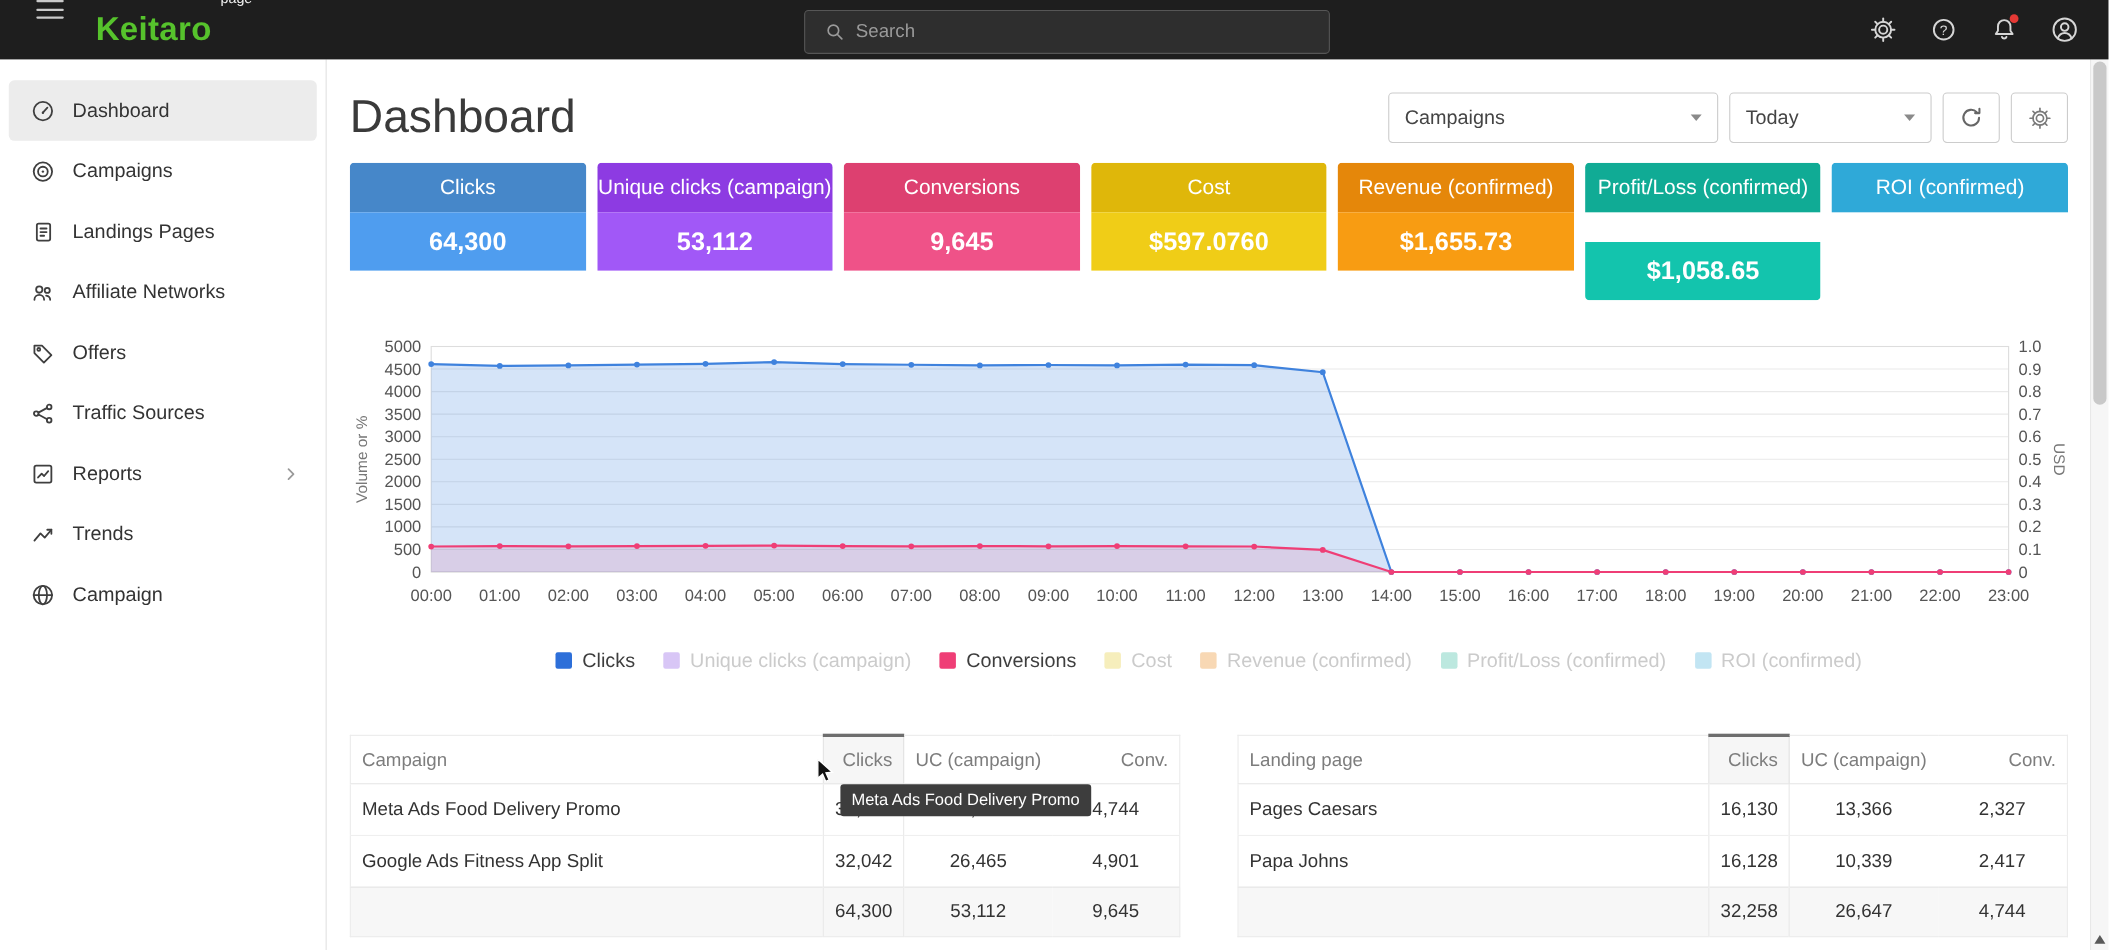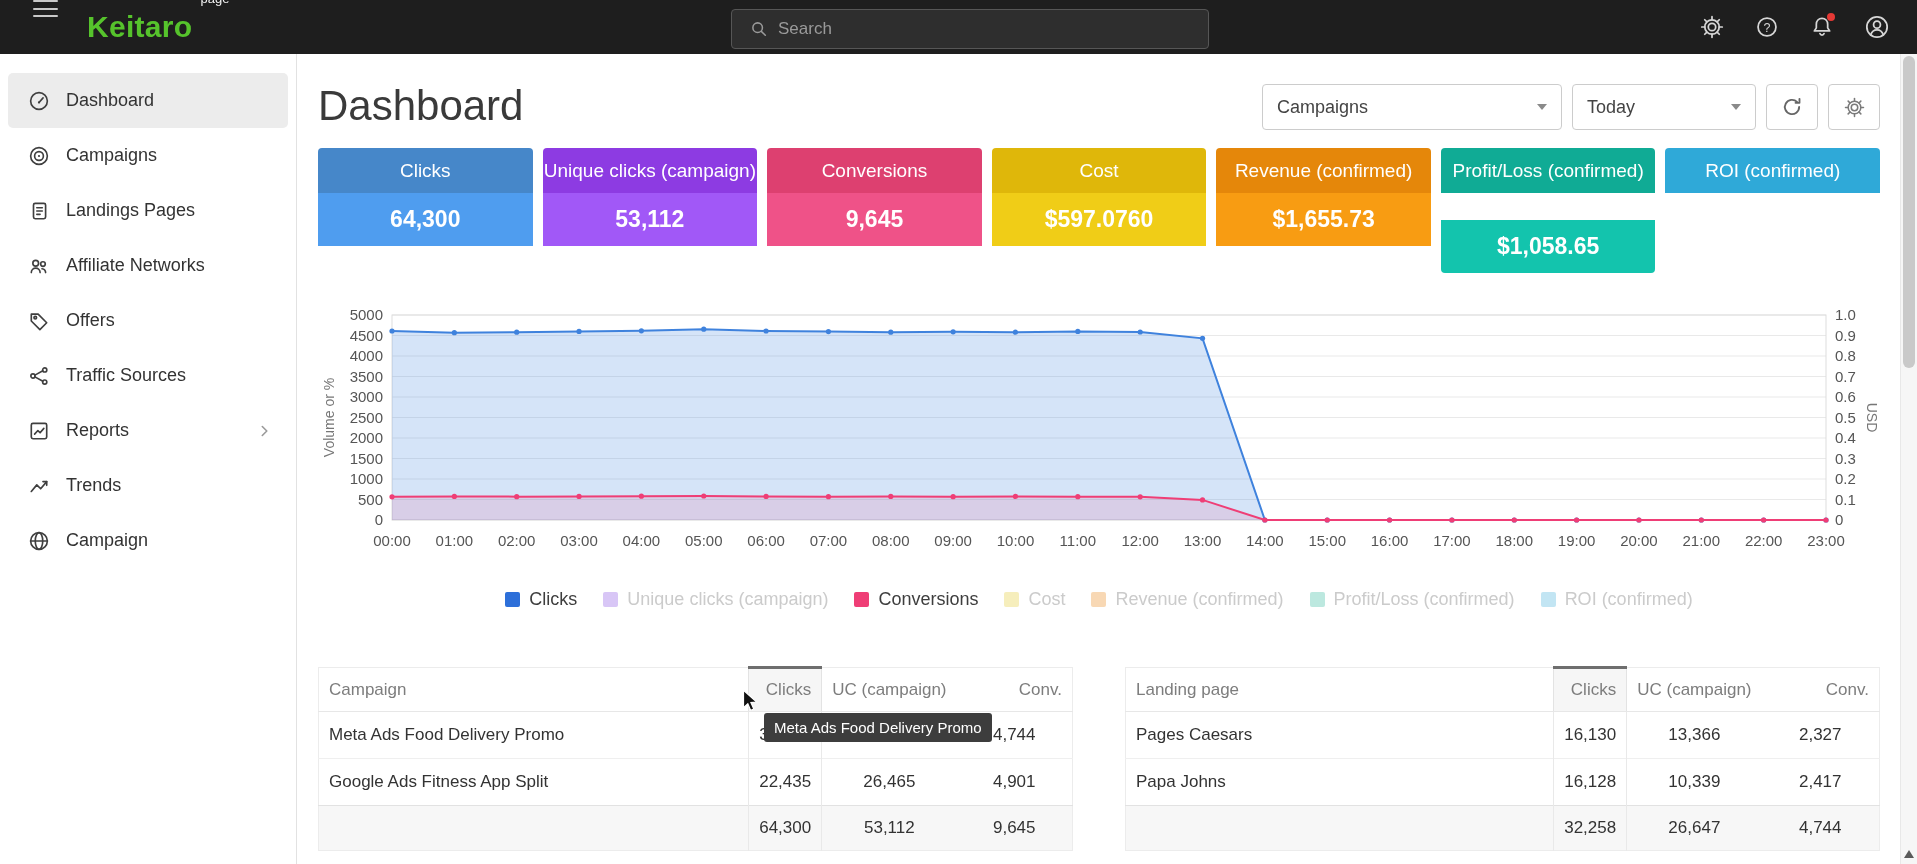--- a/index.html
+++ b/index.html
@@ -463,21 +463,21 @@
         </thead>
         <tbody>
           <tr>
             <td class="tl">Meta Ads Food Delivery Promo</td>
             <td class=" sortcol">32,258</td>
             <td class="">26,647</td>
             <td class="">4,744</td>
           </tr>
           <tr>
             <td class="tl">Google Ads Fitness App Split</td>
-            <td class=" sortcol">22,435</td>
+            <td class=" sortcol">32,042</td>
             <td class="">26,465</td>
             <td class="">4,901</td>
           </tr>
         </tbody>
         <tfoot>
           <tr>
             <td class="tl"></td>
             <td class=" sortcol">64,300</td>
             <td class="">53,112</td>
             <td class="">9,645</td>

